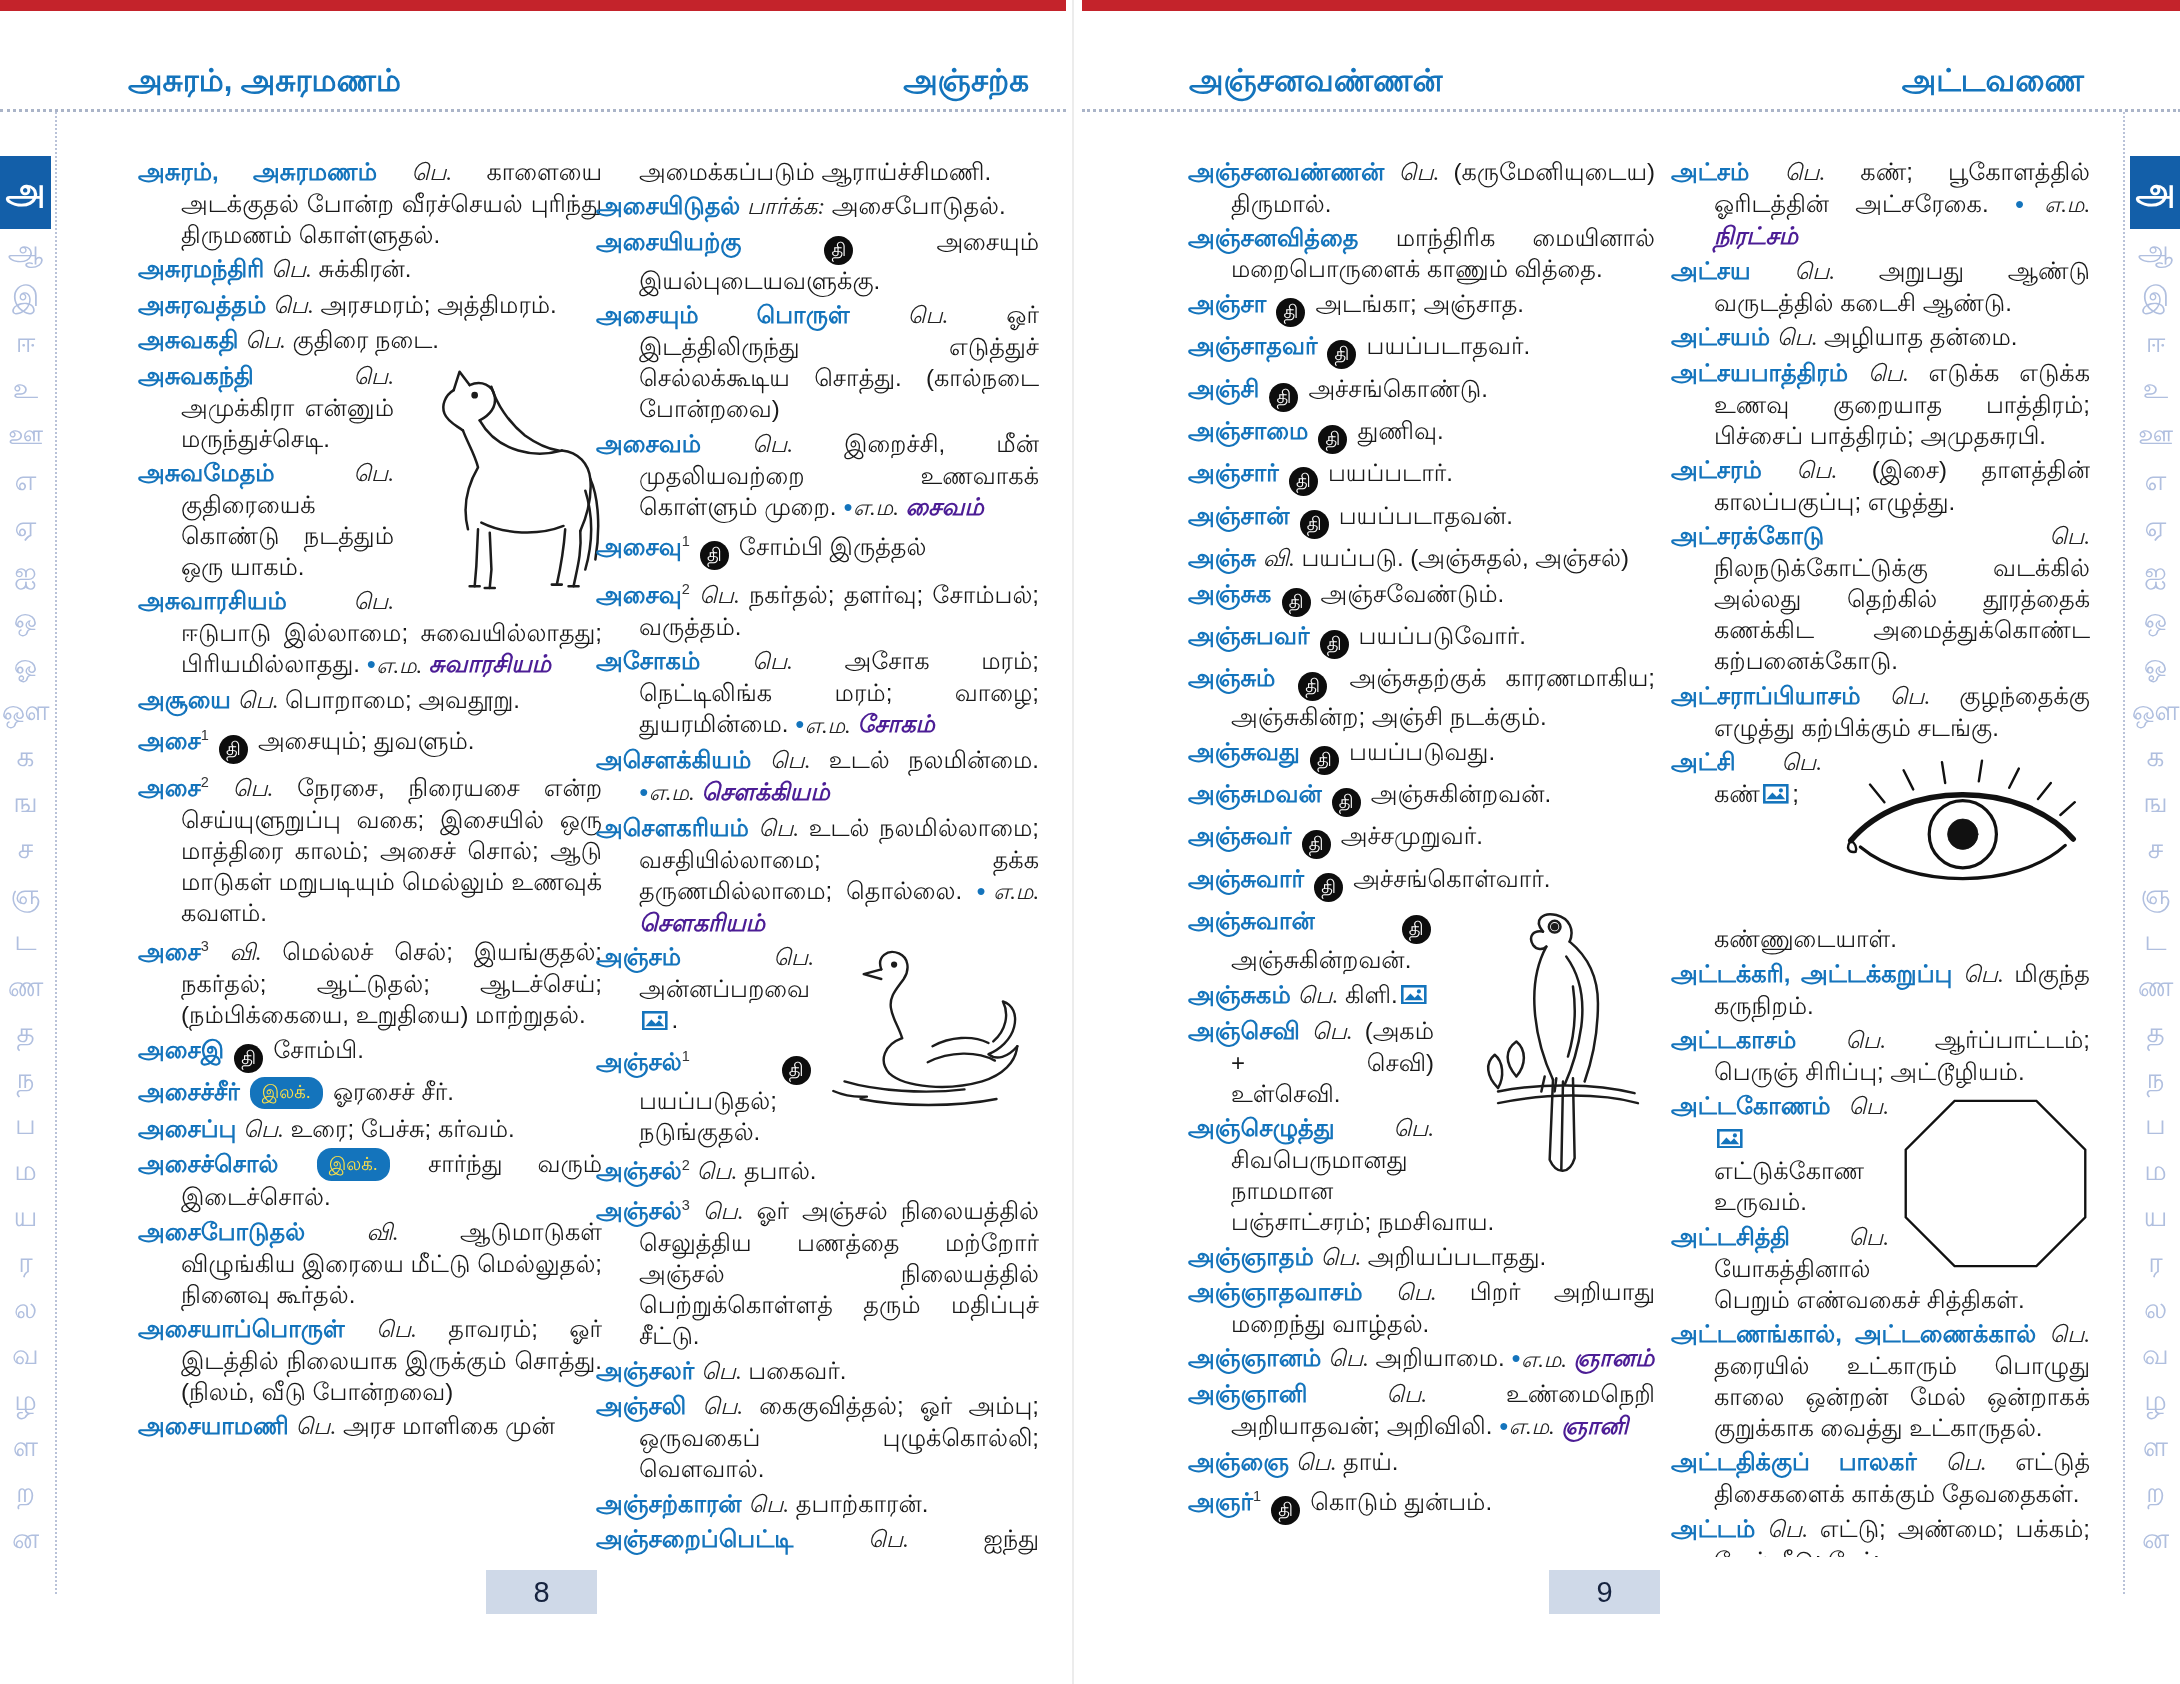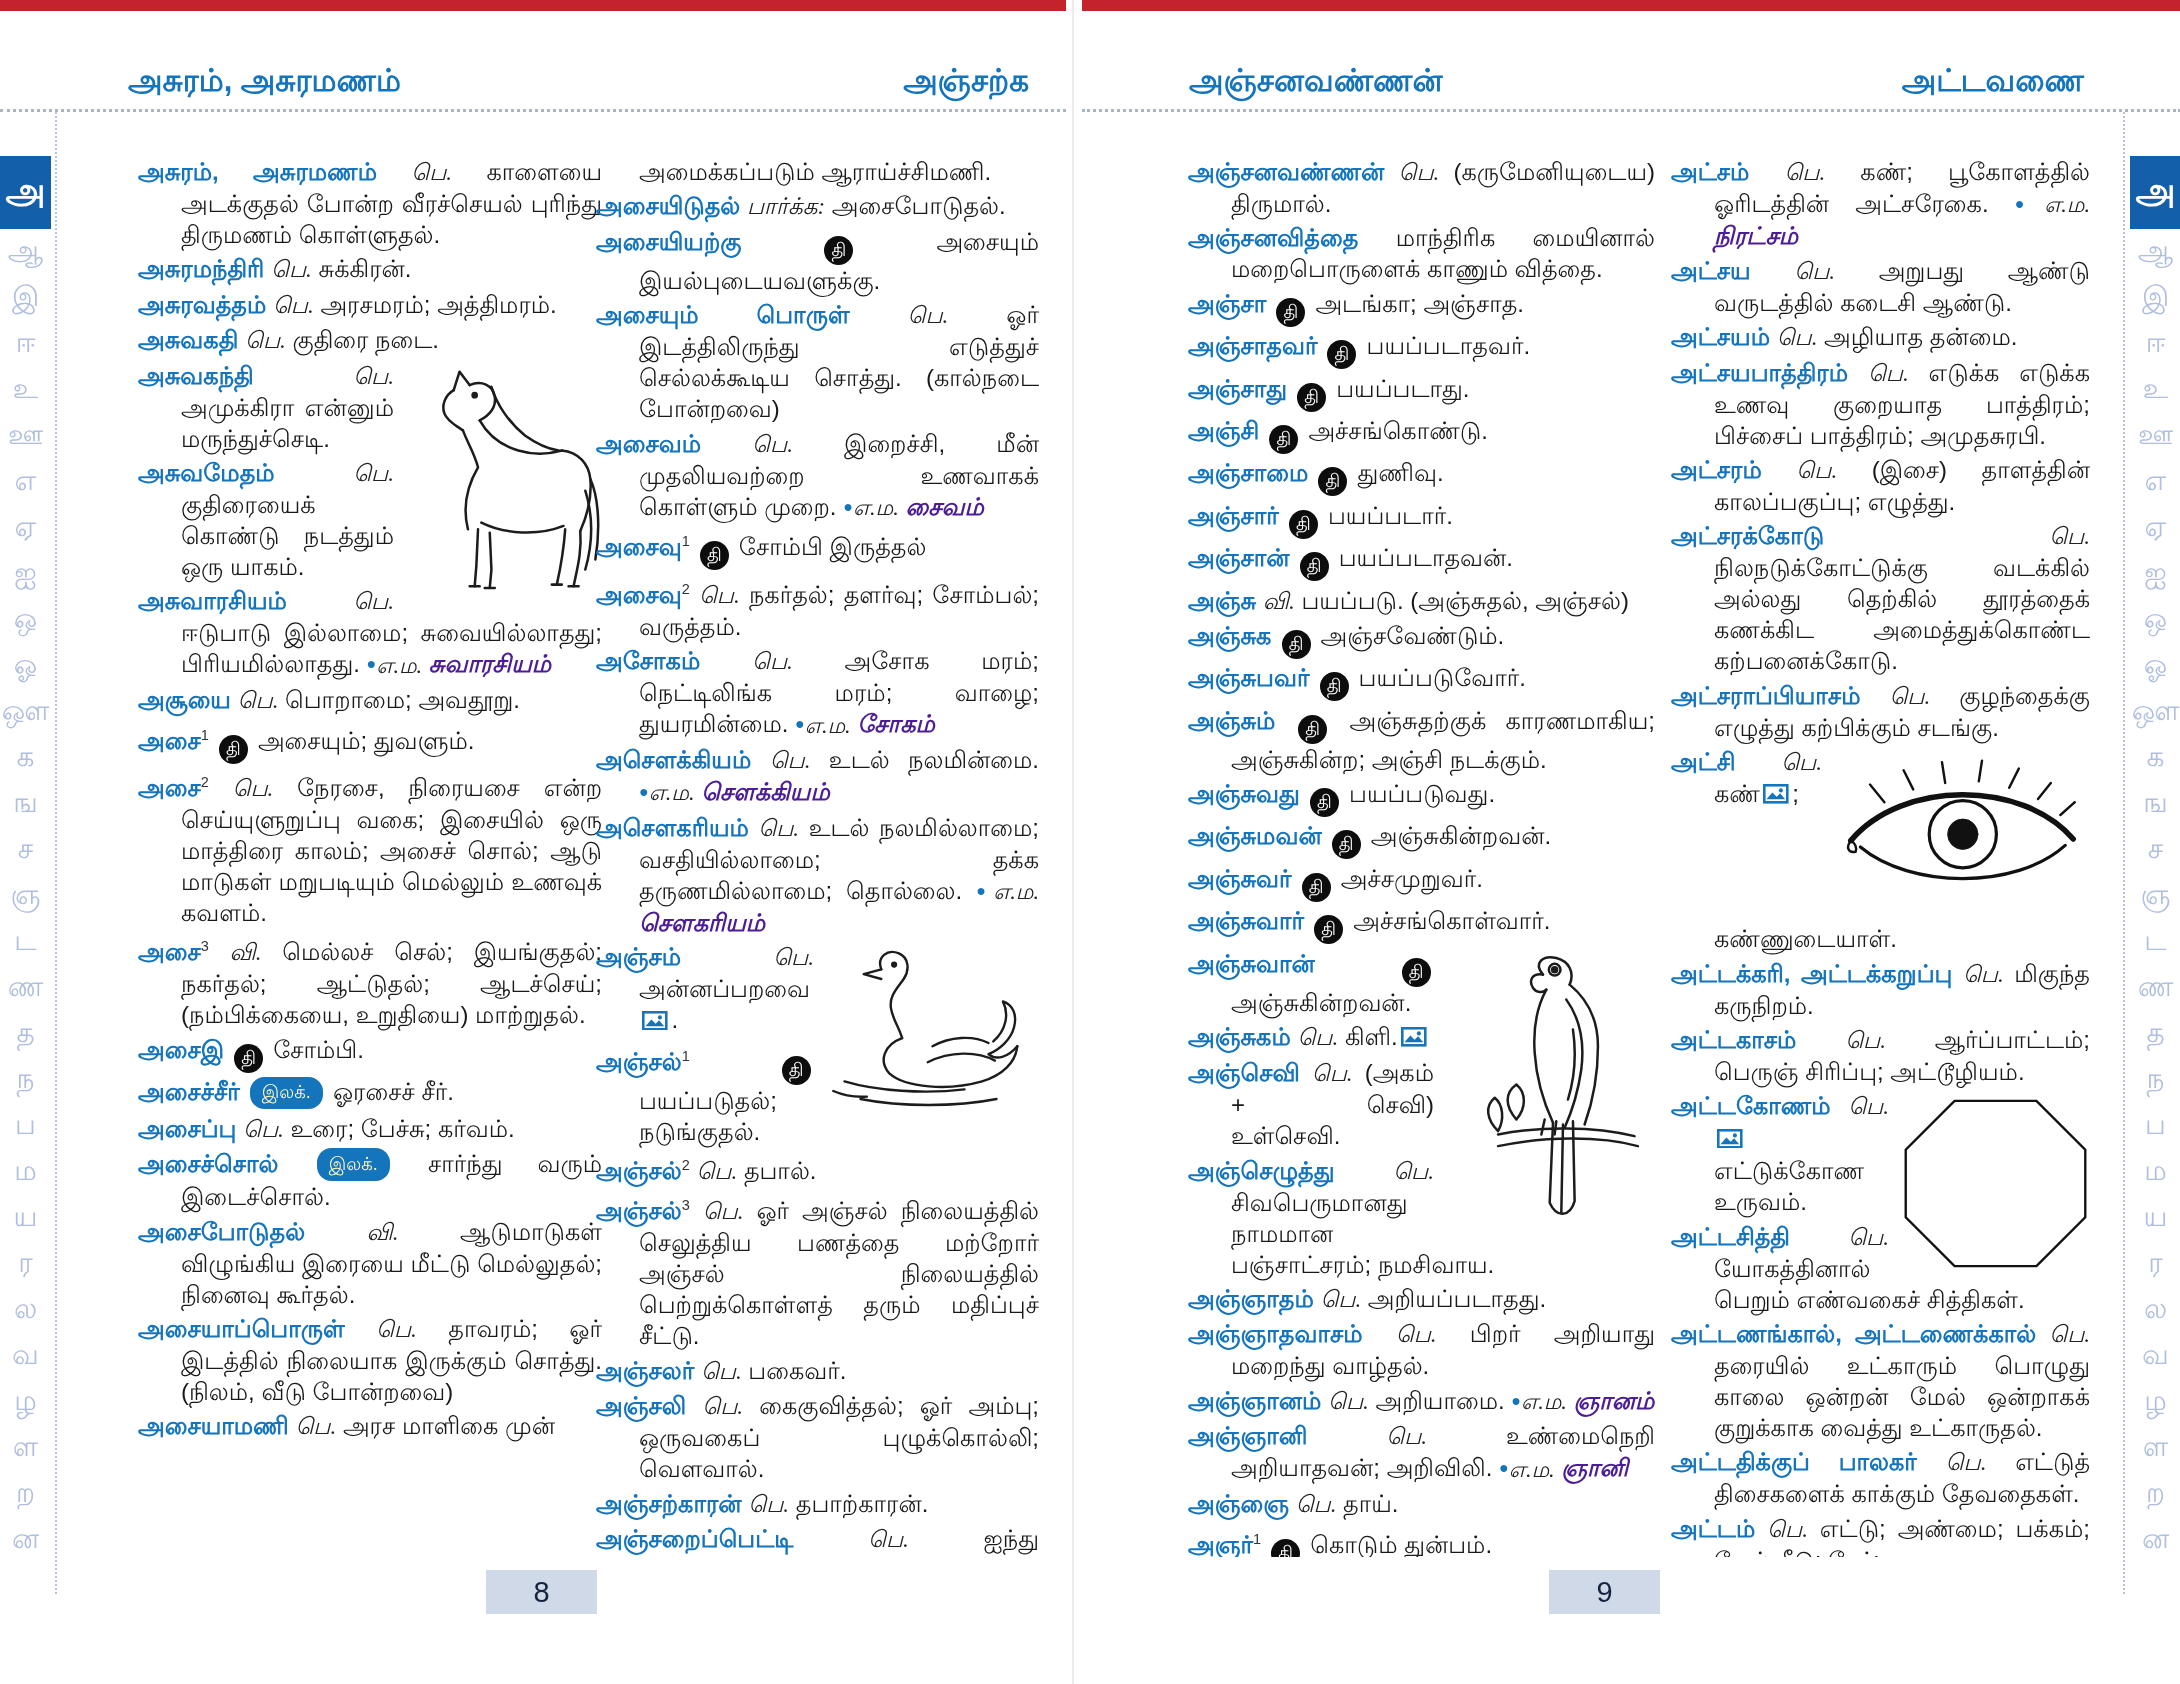--- a/index.html
+++ b/index.html
@@ -35,21 +35,21 @@
   #col4{left:1671px;width:419px;}
   .entry{font-size:24px;line-height:31px;margin-bottom:3.4px;padding-left:43px;text-indent:-43px;
     text-align:justify;}
   .entry.cont{text-indent:0;}
   .hw{color:#1474bc;font-weight:bold;}
   .sn{font-size:14.5px;color:#333333;}
   .mk{font-style:italic;font-family:"Liberation Serif","DejaVu Serif",serif;color:#222222;font-size:23px;}
   .bd{color:#191919;}
   .bti{display:inline-block;width:29px;height:29px;border-radius:50%;background:#0d0d0d;color:#ffffff;
     font-size:18px;line-height:29px;text-align:center;text-indent:0;vertical-align:-6px;margin:0 3.4px;}
-  .bil{display:inline-block;background:#1474bc;color:#fef9c3;border-radius:14.5px;padding:0.9px 12px;
+  .bil{display:inline-block;background:#1474bc;color:#fde047;border-radius:14.5px;padding:0.9px 12px;
     font-size:18px;text-indent:0;vertical-align:1.7px;margin:0 3.4px;}
   .exd{color:#1474bc;font-size:16px;vertical-align:3.4px;}
   .exl{font-style:italic;font-family:"Liberation Serif","DejaVu Serif",serif;color:#222222;font-size:22px;margin-top:30px;}
   .exw{color:#4c1d95;font-weight:bold;font-style:italic;}
   .pic{display:inline-block;vertical-align:-1.7px;margin:0 3.4px;text-indent:0;}
   .art{float:right;margin:5.1px 0 5.1px 12px;text-indent:0;}
   .pagenum{position:absolute;top:1570px;width:111px;height:44px;background:#cfd9e8;
     display:flex;align-items:center;justify-content:center;font-size:29px;color:#16233f;}
   #pagenum-l{left:486px;}
   #pagenum-r{left:1549px;}
@@ -210,21 +210,20 @@
       <div class="sb-letter">ழ</div>
       <div class="sb-letter">ள</div>
       <div class="sb-letter">ற</div>
       <div class="sb-letter">ன</div>
     </aside>
   <div id="col3" class="col">
       <div class="entry"><span class="hw">அஞ்சனவண்ணன்</span> <span class="mk">பெ.</span> <span class="bd">(கருமேனியுடைய) திருமால்.</span></div>
       <div class="entry"><span class="hw">அஞ்சனவித்தை</span> <span class="bd">மாந்திரிக மையினால் மறைபொருளைக் காணும் வித்தை.</span></div>
       <div class="entry"><span class="hw">அஞ்சா</span> <span class="bti">தி</span> <span class="bd">அடங்கா; அஞ்சாத.</span></div>
       <div class="entry"><span class="hw">அஞ்சாதவர்</span> <span class="bti">தி</span> <span class="bd">பயப்படாதவர்.</span></div>
-      <div class="entry"><span class="hw">அஞ்சாது</span> <span class="bti">தி</span> <span class="bd">பயப்படாது.</span></div>
       <div class="entry"><span class="hw">அஞ்சி</span> <span class="bti">தி</span> <span class="bd">அச்சங்கொண்டு.</span></div>
       <div class="entry"><span class="hw">அஞ்சாமை</span> <span class="bti">தி</span> <span class="bd">துணிவு.</span></div>
       <div class="entry"><span class="hw">அஞ்சார்</span> <span class="bti">தி</span> <span class="bd">பயப்படார்.</span></div>
       <div class="entry"><span class="hw">அஞ்சான்</span> <span class="bti">தி</span> <span class="bd">பயப்படாதவன்.</span></div>
       <div class="entry"><span class="hw">அஞ்சு</span> <span class="mk">வி.</span> <span class="bd">பயப்படு. (அஞ்சுதல், அஞ்சல்)</span></div>
       <div class="entry"><span class="hw">அஞ்சுக</span> <span class="bti">தி</span> <span class="bd">அஞ்சவேண்டும்.</span></div>
       <div class="entry"><span class="hw">அஞ்சுபவர்</span> <span class="bti">தி</span> <span class="bd">பயப்படுவோர்.</span></div>
       <div class="entry"><span class="hw">அஞ்சும்</span> <span class="bti">தி</span> <span class="bd">அஞ்சுதற்குக் காரணமாகிய; அஞ்சுகின்ற; அஞ்சி நடக்கும்.</span></div>
       <div class="entry"><span class="hw">அஞ்சுவது</span> <span class="bti">தி</span> <span class="bd">பயப்படுவது.</span></div>
       <div class="entry"><span class="hw">அஞ்சுமவன்</span> <span class="bti">தி</span> <span class="bd">அஞ்சுகின்றவன்.</span></div>

